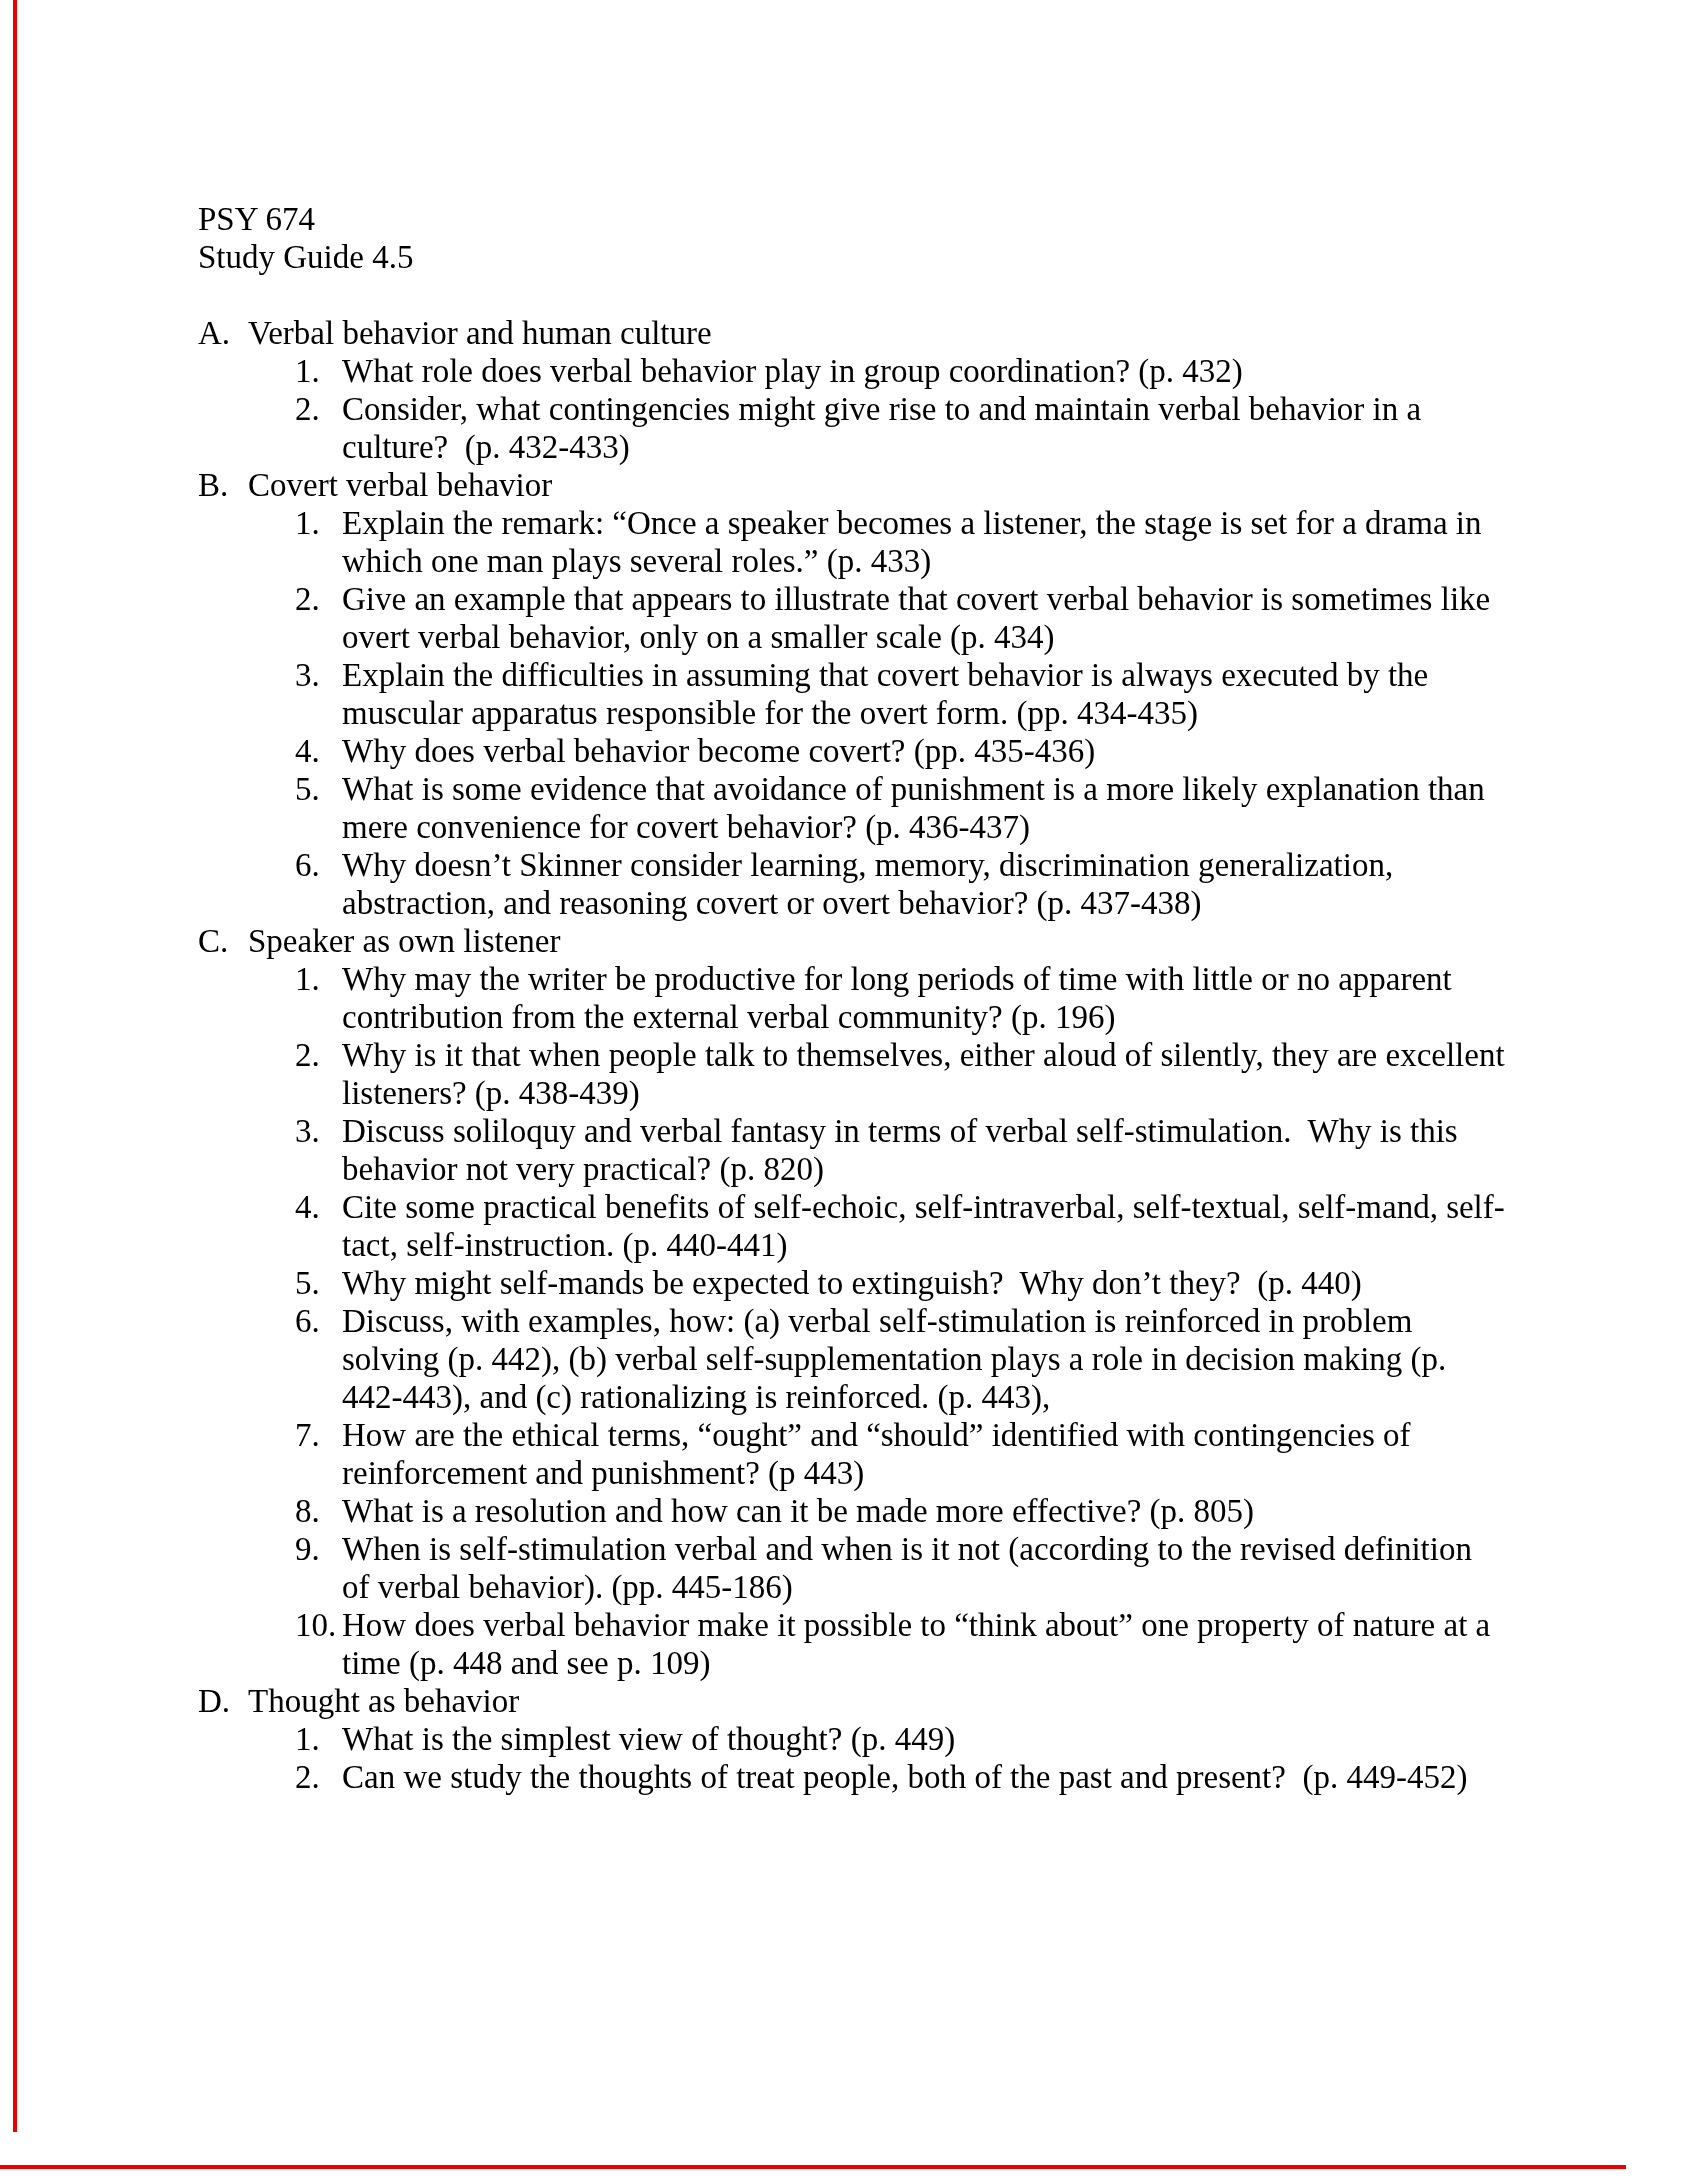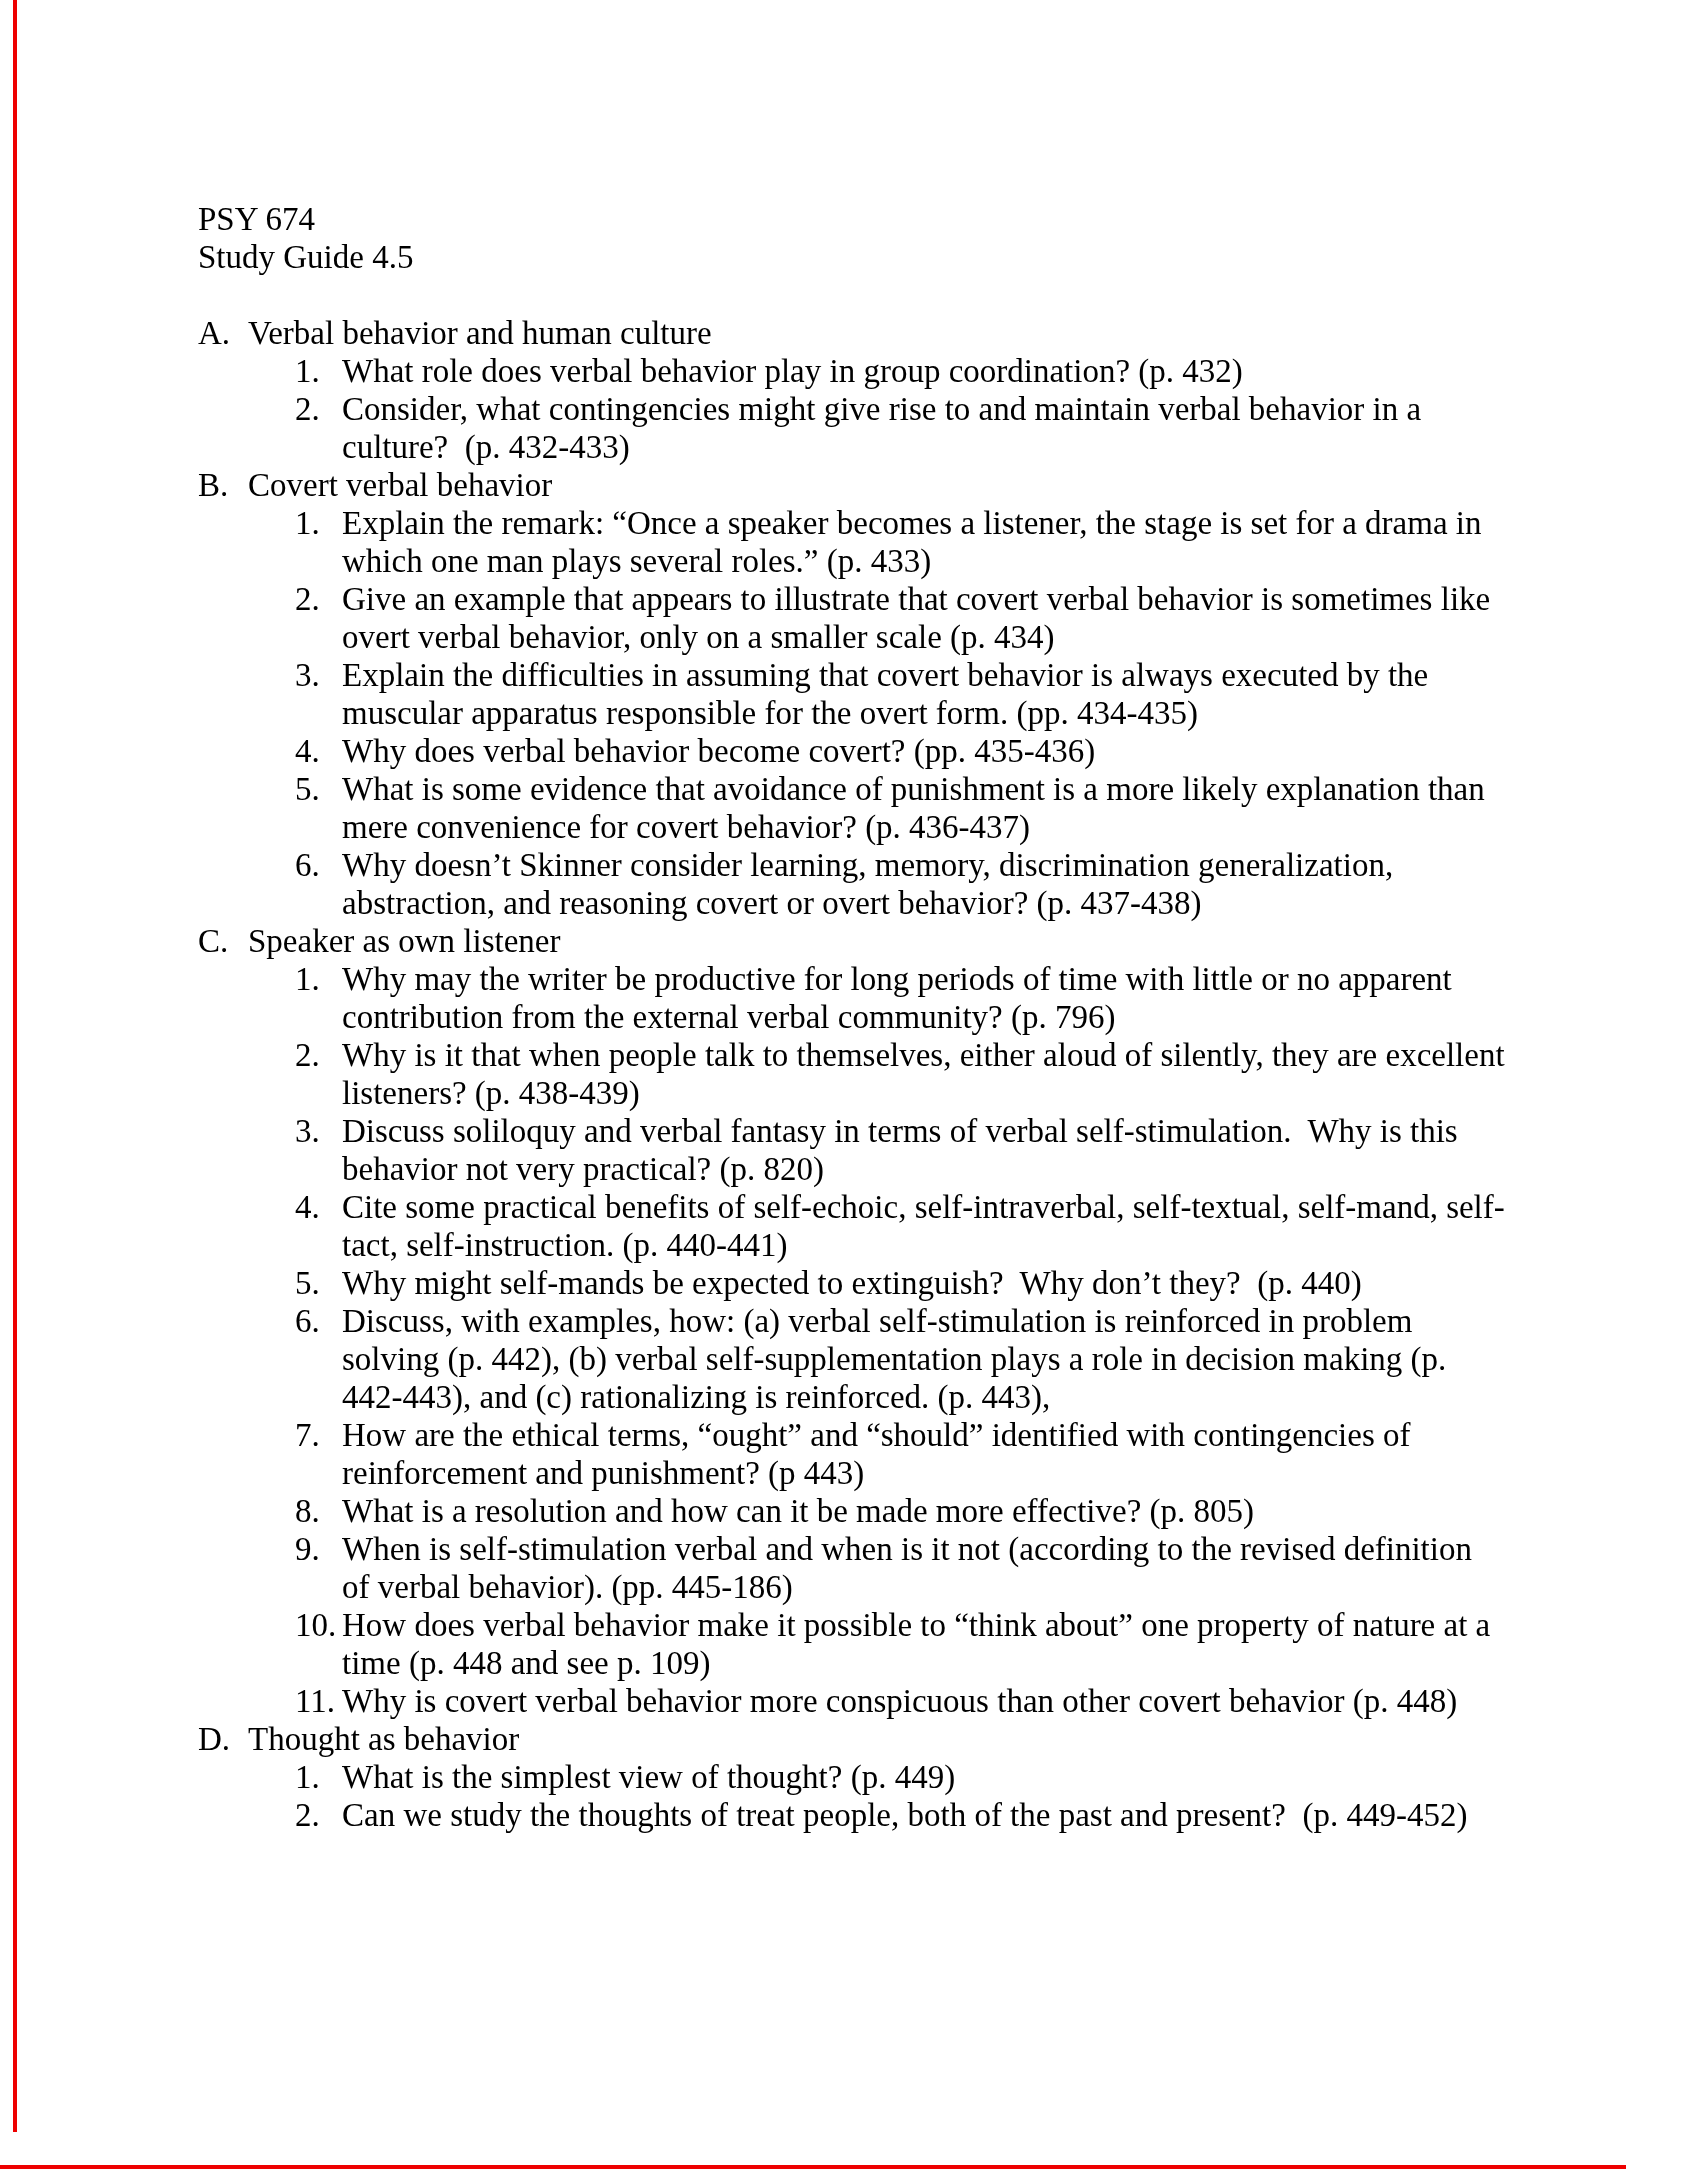--- a/index.html
+++ b/index.html
@@ -123,21 +123,21 @@
     <span class="num">6.</span>
     <span class="item-text">Why doesn’t Skinner consider learning, memory, discrimination generalization, abstraction, and reasoning covert or overt behavior? (p. 437-438)</span>
   </div>
 
   <div class="sec-row">
     <span class="sec-label">C.</span>
     <span class="sec-heading">Speaker as own listener</span>
   </div>
   <div class="item">
     <span class="num">1.</span>
-    <span class="item-text">Why may the writer be productive for long periods of time with little or no apparent contribution from the external verbal community? (p. 796)</span>
+    <span class="item-text">Why may the writer be productive for long periods of time with little or no apparent contribution from the external verbal community? (p. 196)</span>
   </div>
   <div class="item">
     <span class="num">2.</span>
     <span class="item-text">Why is it that when people talk to themselves, either aloud of silently, they are excellent listeners? (p. 438-439)</span>
   </div>
   <div class="item">
     <span class="num">3.</span>
     <span class="item-text">Discuss soliloquy and verbal fantasy in terms of verbal self-stimulation.  Why is this behavior not very practical? (p. 820)</span>
   </div>
   <div class="item">
@@ -161,24 +161,20 @@
     <span class="item-text">What is a resolution and how can it be made more effective? (p. 805)</span>
   </div>
   <div class="item">
     <span class="num">9.</span>
     <span class="item-text">When is self-stimulation verbal and when is it not (according to the revised definition of verbal behavior). (pp. 445-186)</span>
   </div>
   <div class="item">
     <span class="num">10.</span>
     <span class="item-text">How does verbal behavior make it possible to “think about” one property of nature at a time (p. 448 and see p. 109)</span>
   </div>
-  <div class="item">
-    <span class="num">11.</span>
-    <span class="item-text">Why is covert verbal behavior more conspicuous than other covert behavior (p. 448)</span>
-  </div>
 
   <div class="sec-row">
     <span class="sec-label">D.</span>
     <span class="sec-heading">Thought as behavior</span>
   </div>
   <div class="item">
     <span class="num">1.</span>
     <span class="item-text">What is the simplest view of thought? (p. 449)</span>
   </div>
   <div class="item">

